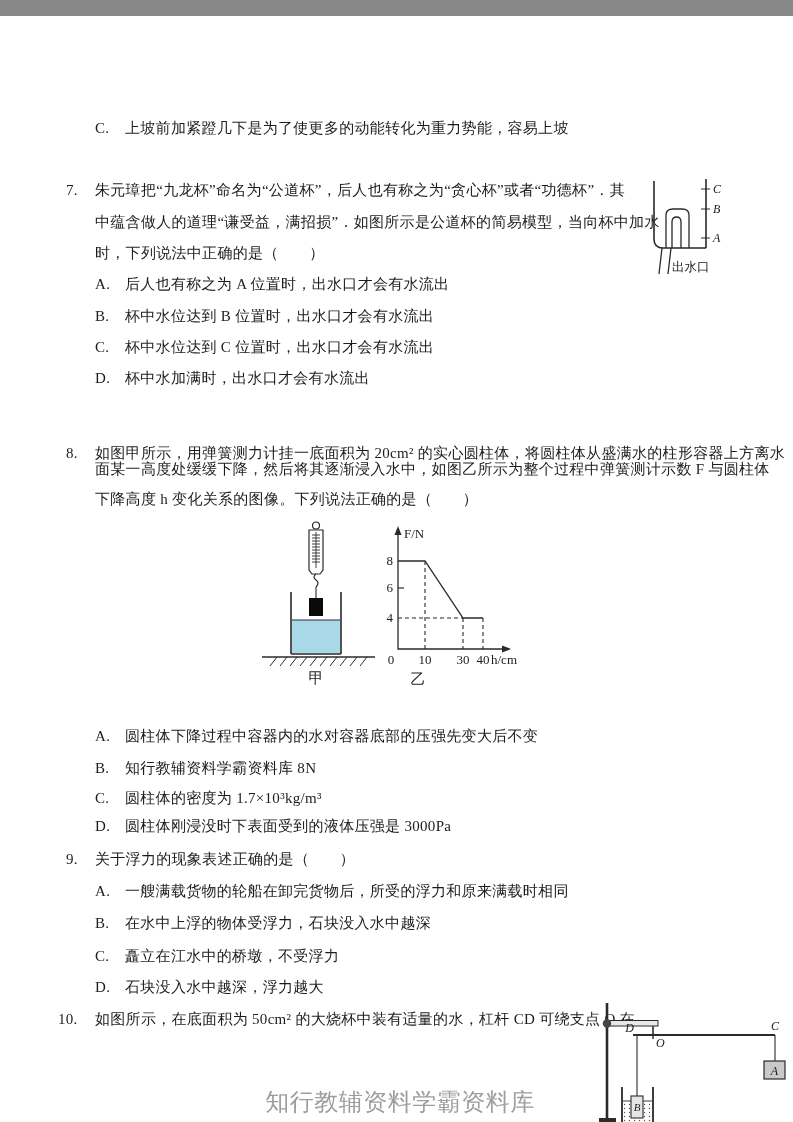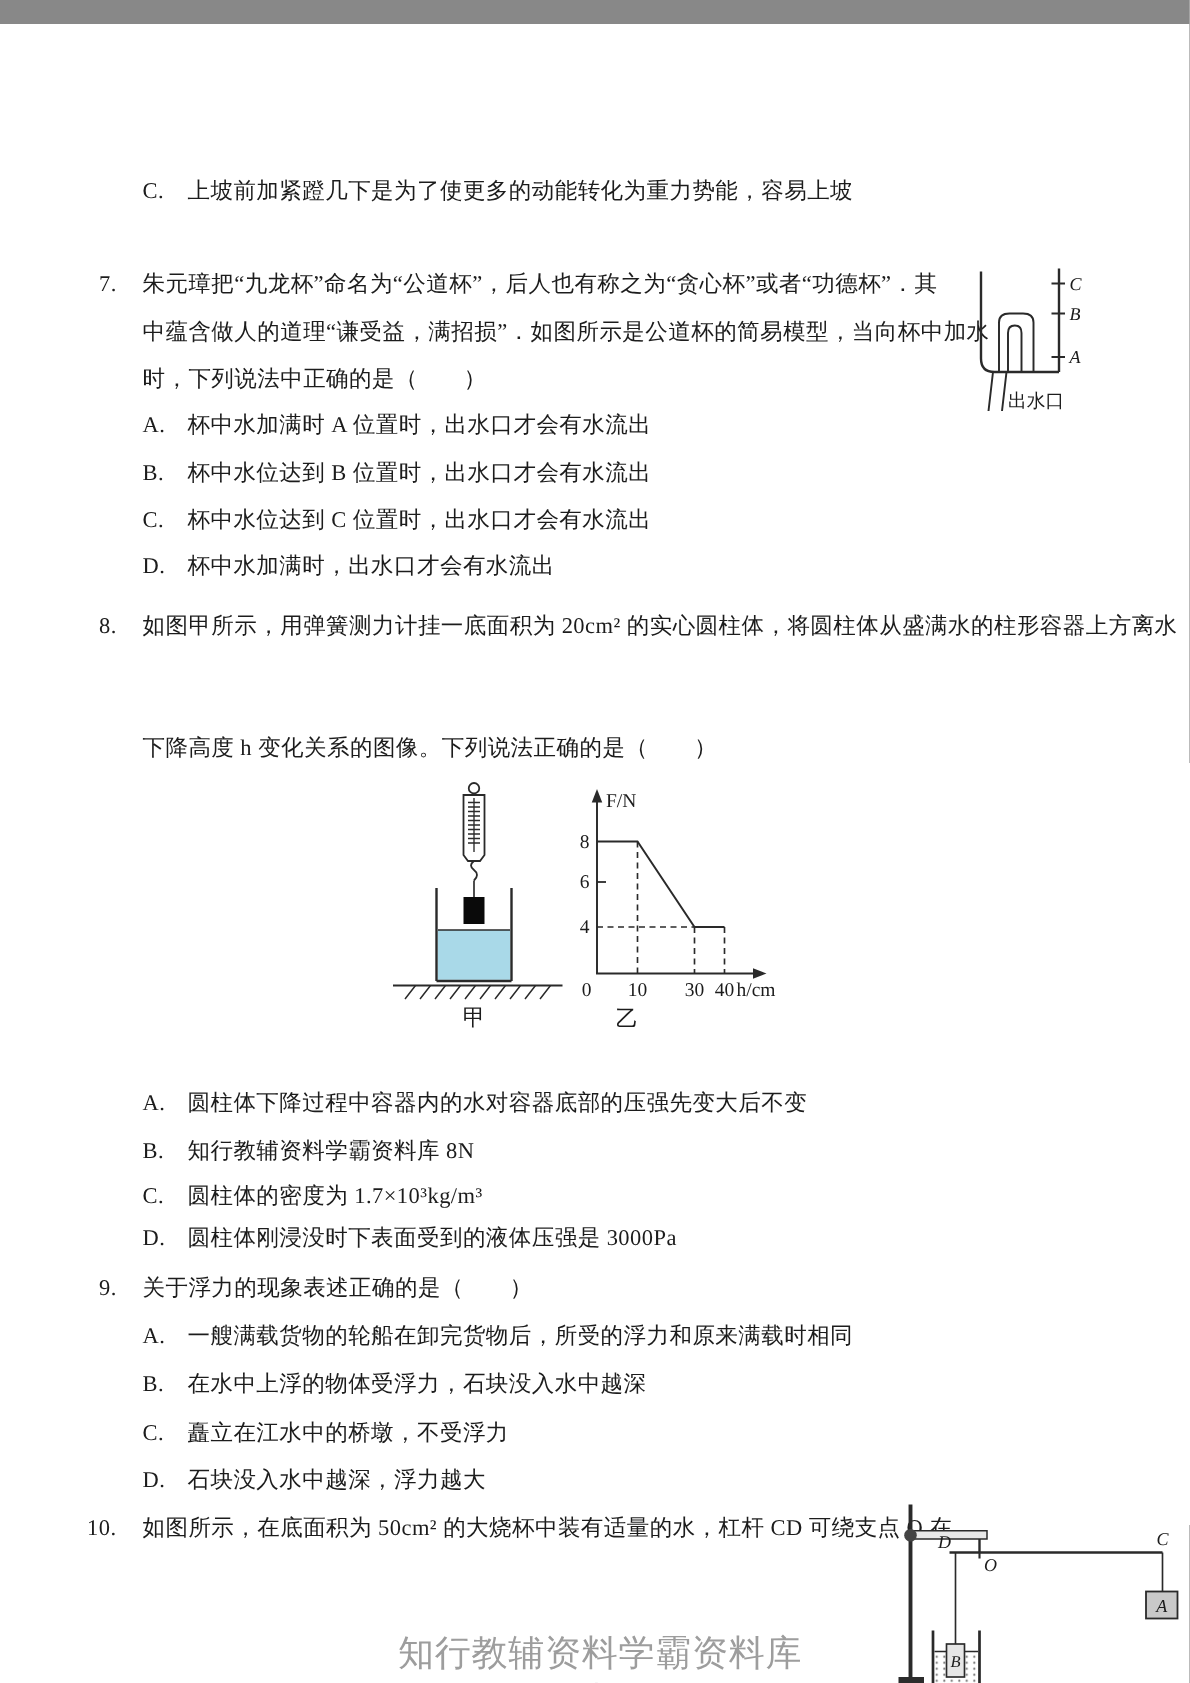--- a/index.html
+++ b/index.html
@@ -39,39 +39,40 @@
 </head>
 <body>
 
 <div class="page">
 
   <div class="line" style="left:95px;top:102px"><span class="tag">C.</span><span>上坡前加紧蹬几下是为了使更多的动能转化为重力势能，容易上坡</span></div>
 
   <div class="line" style="left:66px;top:164px"><span class="numtag">7.</span><span>朱元璋把“九龙杯”命名为“公道杯”，后人也有称之为“贪心杯”或者“功德杯”．其</span></div>
   <div class="line" style="left:95px;top:196px">中蕴含做人的道理“谦受益，满招损”．如图所示是公道杯的简易模型，当向杯中加水</div>
   <div class="line" style="left:95px;top:227px">时，下列说法中正确的是（　　）</div>
-  <div class="line" style="left:95px;top:258px"><span class="tag">A.</span><span>杯中水加满时 A 位置时，出水口才会有水流出</span></div>
+  <div class="line" style="left:95px;top:258px"><span class="tag">A.</span><span>后人也有称之为 A 位置时，出水口才会有水流出</span></div>
   <div class="line" style="left:95px;top:290px"><span class="tag">B.</span><span>杯中水位达到 B 位置时，出水口才会有水流出</span></div>
   <div class="line" style="left:95px;top:321px"><span class="tag">C.</span><span>杯中水位达到 C 位置时，出水口才会有水流出</span></div>
   <div class="line" style="left:95px;top:352px"><span class="tag">D.</span><span>杯中水加满时，出水口才会有水流出</span></div>
 
   <svg style="left:648px;top:155px" width="145" height="115" viewBox="0 0 145 115">
     <path class="fig-stroke" stroke-width="1.6" d="M6,10 L6,68 Q6,77 15,77 L58,77"></path>
     <path class="fig-stroke" stroke-width="1.6" d="M58,8 L58,77"></path>
     <path class="fig-stroke" stroke-width="1.3" d="M18,77 V44 Q18,38 25,38 H34 Q41,38 41,44 V77"></path>
     <path class="fig-stroke" stroke-width="1.3" d="M24,77 V51 Q24,46 28.5,46 Q33,46 33,51 V77"></path>
     <path class="fig-stroke" stroke-width="1.3" d="M14,77 L11,103 M23,77 L20,103"></path>
     <path class="fig-stroke" stroke-width="1.2" d="M53,18 H62 M53,38 H62 M53,67 H62"></path>
     <text x="65" y="22" font-size="12" class="var">C</text>
     <text x="65" y="42" font-size="12" class="var">B</text>
     <text x="65" y="71" font-size="12" class="var">A</text>
     <text x="24" y="100" font-size="12.5">出水口</text>
   </svg>
 
-  <div class="line" style="left:66px;top:392px"><span class="numtag">8.</span><span>如图甲所示，用弹簧测力计挂一底面积为 20cm² 的实心圆柱体，将圆柱体从盛满水的柱形容器上方离水</span></div>
+  <div class="line" style="left:66px;top:427px"><span class="numtag">8.</span><span>如图甲所示，用弹簧测力计挂一底面积为 20cm² 的实心圆柱体，将圆柱体从盛满水的柱形容器上方离水</span></div>
+  <div class="line" style="left:95px;top:443px">面某一高度处缓缓下降，然后将其逐渐浸入水中，如图乙所示为整个过程中弹簧测计示数 F 与圆柱体</div>
   <div class="line" style="left:95px;top:473px">下降高度 h 变化关系的图像。下列说法正确的是（　　）</div>
 
   <svg style="left:262px;top:502px" width="115" height="170" viewBox="0 0 115 170">
     <circle cx="54" cy="7.5" r="3.5" class="fig-stroke" stroke-width="1.2"></circle>
     <path class="fig-stroke" stroke-width="1.2" d="M47,12 H61 V52 L58,56 H50 L47,52 Z"></path>
     <path class="fig-stroke" stroke-width="0.9" d="M54,14 V50 M50,17 H58 M50,20 H58 M50,23 H58 M50,26 H58 M50,29 H58 M50,32 H58 M50,35 H58 M50,38 H58 M50,41 H58 M50,44 H58"></path>
     <path class="fig-stroke" stroke-width="1.2" d="M54,56 q-4,3 0,6 q4,3 0,7"></path>
     <path class="fig-stroke" stroke-width="1.1" d="M54,69 V80"></path>
     <rect x="47" y="80" width="14" height="18" fill="#0a0a0a"></rect>
     <rect x="29.8" y="102" width="48.4" height="33.2" fill="#a9d9e8"></rect>

